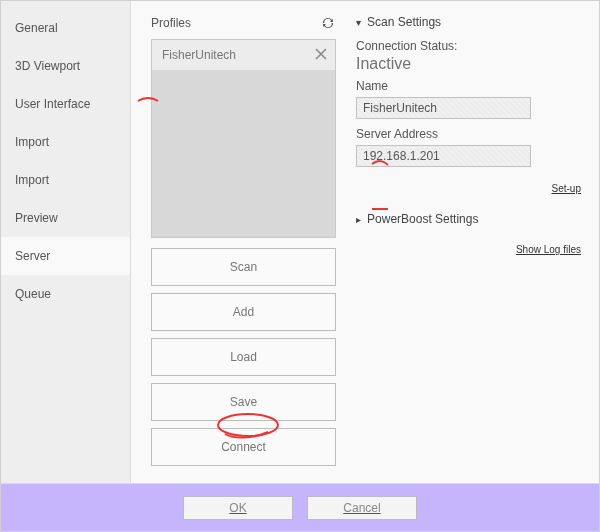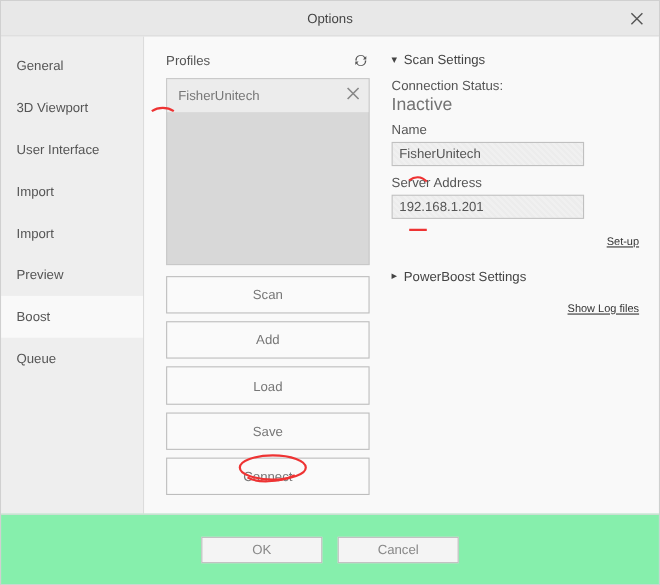--- a/index.html
+++ b/index.html
@@ -21,49 +21,41 @@
   .profile-item { height:30px; background:#ececec; display:flex; align-items:center; justify-content:space-between; padding:0 8px 0 10px; font-size:12px; color:#777; }
   .profile-item .x { font-size:16px; color:#888; cursor:pointer; }
   .btn { height:38px; border:1px solid #bdbdbd; background:#fafafa; color:#777; font-size:12px; margin-bottom:7px; display:flex; align-items:center; justify-content:center; cursor:pointer; }
   .col-right { flex:1; padding:14px 18px 10px 10px; position:relative; }
   .section-head { display:flex; align-items:center; font-size:12px; color:#444; margin-bottom:10px; cursor:pointer; gap:6px;}
   .section-head .arrow { font-size:10px; color:#444;}
   .field-lbl { font-size:12px; color:#555; margin-top:6px; }
   .field-val { font-size:16px; color:#737373; margin-top:2px; margin-bottom:6px; }
   .text-input { height:22px; border:1px solid #c0c0c0; background:repeating-linear-gradient(45deg,#f0f0f0,#f0f0f0 2px,#ececec 2px,#ececec 4px); padding:0 6px; font-size:12px; color:#555; width:175px; display:flex; align-items:center; margin-top:4px; margin-bottom:8px; }
   .link { color:#333; text-decoration:underline; font-size:10px; cursor:pointer; float:right; margin-top:8px;}
-  .footer { height:64px; border-top:1px solid #dcdcdc; display:flex; align-items:center; justify-content:center; gap:14px; background:#86efac;}
+  .footer { height:48px; border-top:1px solid #dcdcdc; display:flex; align-items:center; justify-content:center; gap:14px; background:#c4b5fd;text-decoration:underline;}
   .footer .fbtn { width:110px; height:24px; border:1px solid #bdbdbd; background:#f4f4f4; color:#888; font-size:12px; display:flex; align-items:center; justify-content:center; cursor:pointer;}
   
   .anno { position:absolute; pointer-events:none; }
   svg.anno path, svg.anno ellipse { stroke:#e33; stroke-width:2; fill:none; }
   .clearfix::after{content:"";display:table;clear:both;}
 </style>
 </head>
 <body>
 
 <div class="window">
-  <div class="titlebar">
-    <span class="title">Options</span>
-    <div class="close">
-      <svg width="12" height="12" viewBox="0 0 12 12">
-          <path d="M1 1 L11 11 M11 1 L1 11" stroke="#555" stroke-width="1.3"></path>
-        </svg>
-    </div>
-  </div>
 
   <div class="body">
     <div class="sidebar">
       <div class="sidebar-item"><span>General</span></div>
       <div class="sidebar-item"><span>3D Viewport</span></div>
       <div class="sidebar-item"><span>User Interface</span></div>
       <div class="sidebar-item"><span>Import</span></div>
       <div class="sidebar-item"><span>Import</span></div>
       <div class="sidebar-item"><span>Preview</span></div>
-      <div class="sidebar-item active"><span>Boost</span></div>
+      <div class="sidebar-item active"><span>Server</span></div>
       <div class="sidebar-item"><span>Queue</span></div>
     </div>
 
     <div class="content">
       <div class="col-left">
         <div class="profiles-header">
           <span class="lbl">Profiles</span>
           <span class="refresh-icon">
             <svg width="16" height="16" viewBox="0 0 16 16">
                 <path d="M3 8a5 5 0 0 1 9-3l1-1v3h-3l1.2-1.2A3.6 3.6 0 0 0 4.4 8H3zm10 0a5 5 0 0 1-9 3l-1 1V9h3l-1.2 1.2A3.6 3.6 0 0 0 11.6 8H13z" fill="#555"></path>

